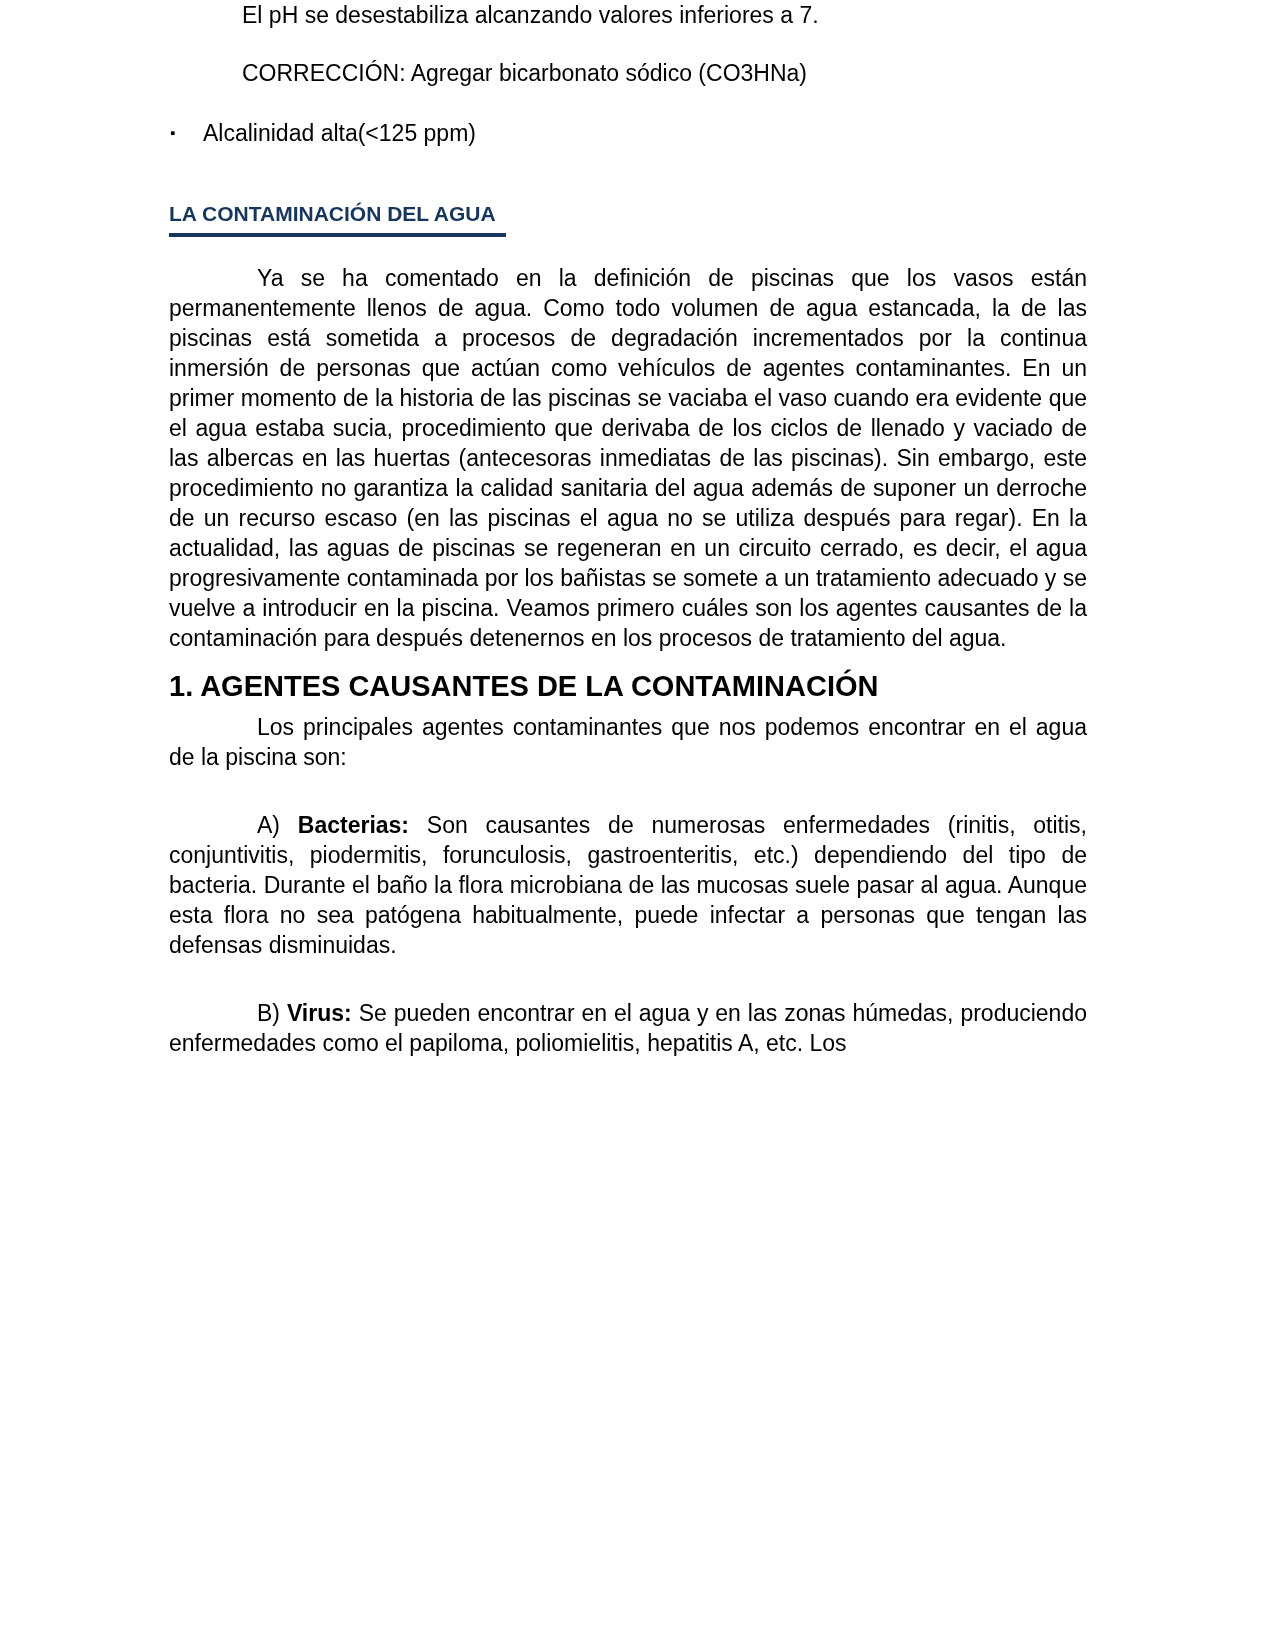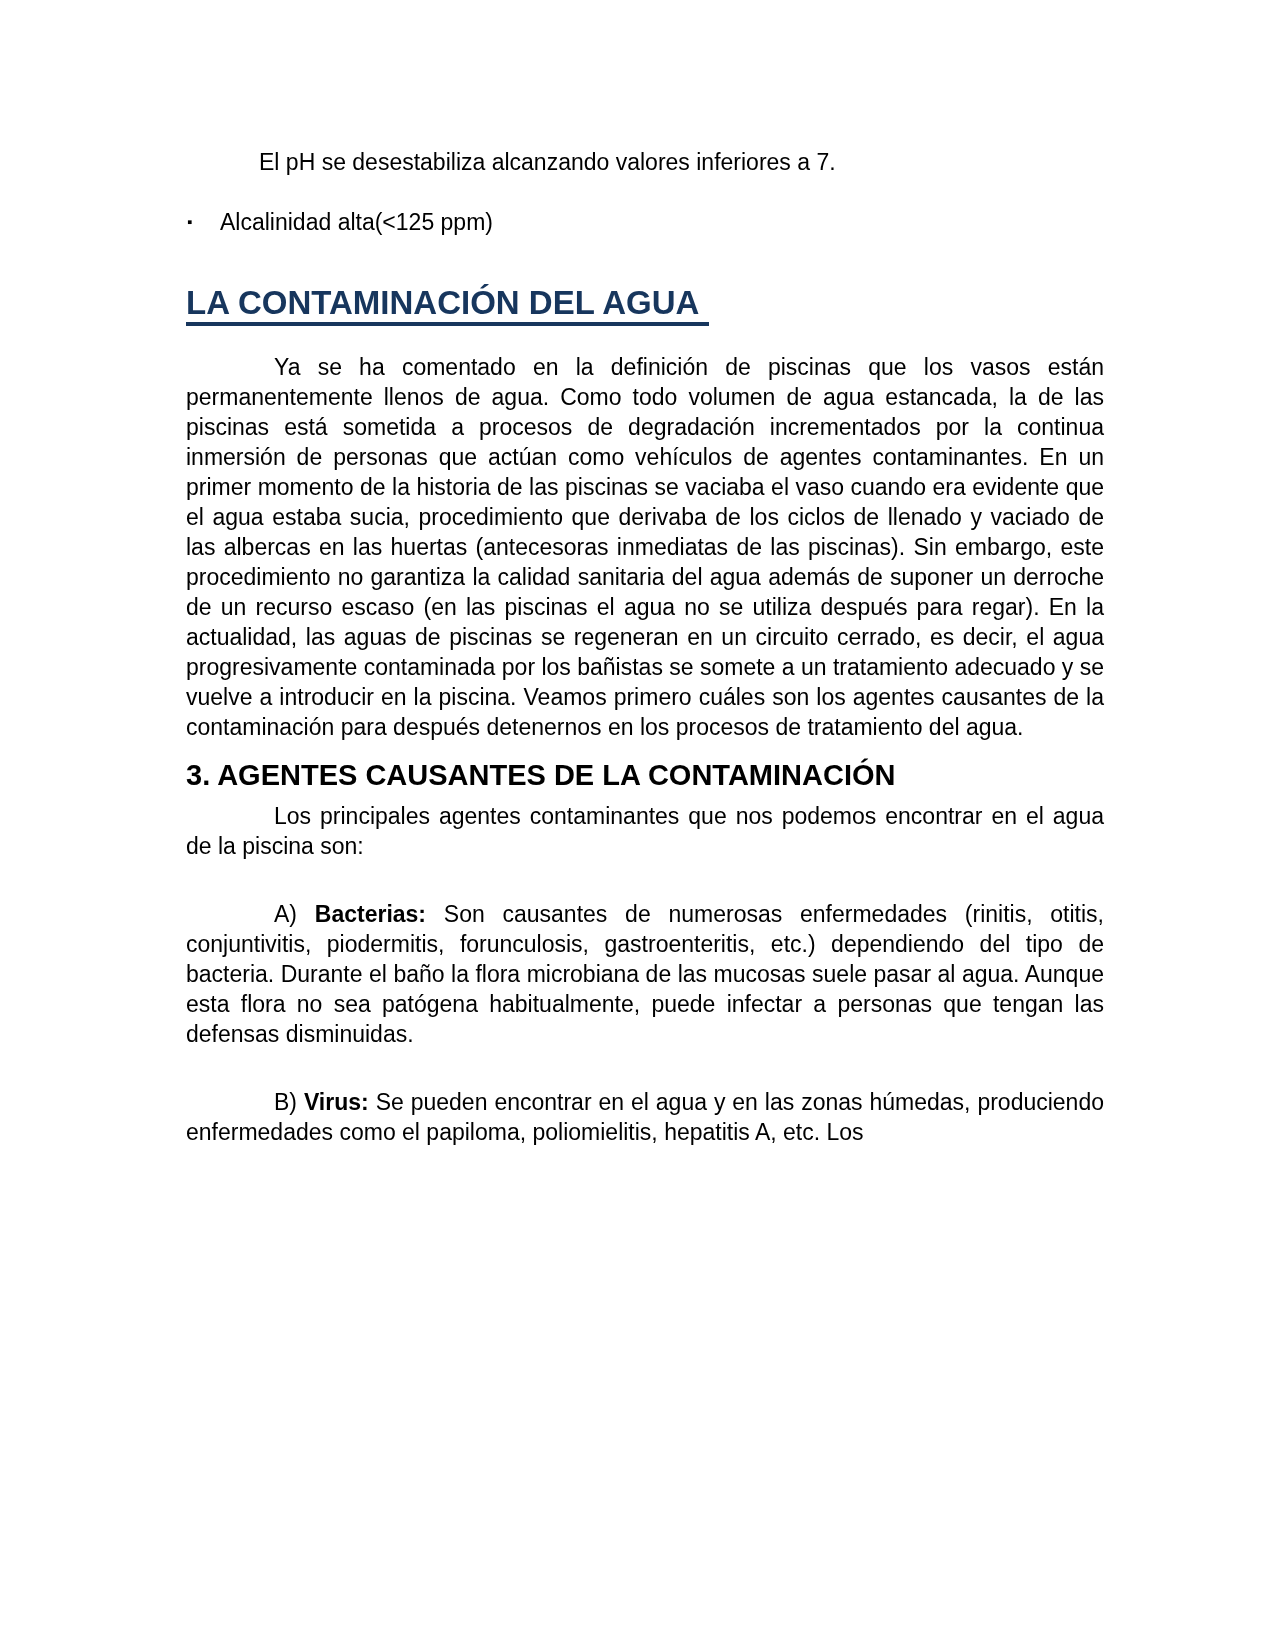--- a/index.html
+++ b/index.html
@@ -14,24 +14,23 @@
     margin: 0 auto;
     background: #ffffff;
     color: #000000;
     font-family: "Liberation Sans", "DejaVu Sans", sans-serif;
     font-size: 23px;
     line-height: 30px;
     overflow: hidden;
   }
   .content {
     position: absolute;
-    left: 186px;
+    left: 169px;
     width: 918px;
     top: 0;
-    padding-top: 147px;
   }
   p, h1, h2, .block {
     margin: 0;
     padding: 0;
   }
   
   .tabbed {
     margin-left: 73px;
     text-align: left;
   }
@@ -51,21 +50,21 @@
   }
   .bullet-glyph {
     position: absolute;
     left: 1px;
     top: 0;
     font-size: 15px;
     line-height: 30px;
   }
   
   h1.doc-heading {
-    font-size: 33px;
+    font-size: 21px;
     line-height: 36px;
     font-weight: bold;
     color: #17365d;
   }
   h1.doc-heading .underlined {
     display: inline-block;
     border-bottom: 4px solid #17365d;
     padding-right: 10px;
     padding-bottom: 1px;
   }
@@ -86,35 +85,36 @@
   b { font-weight: bold; }
 </style>
 </head>
 <body>
 
 <div class="page">
   <div class="content">
 
     <p class="tabbed">El pH se desestabiliza alcanzando valores inferiores a 7.</p>
 
+    <p class="tabbed mt-28">CORRECCIÓN: Agregar bicarbonato sódico (CO3HNa)</p>
 
     <div class="bullet-item mt-30">
       <span class="bullet-glyph">▪</span>
       <span>Alcalinidad alta(&lt;125 ppm)</span>
     </div>
 
 
 
     <h1 class="doc-heading mt-48">
       <span class="underlined">LA CONTAMINACIÓN DEL AGUA</span>
     </h1>
 
     <p class="body-par mt-26">Ya se ha comentado en la definición de piscinas que los vasos están permanentemente llenos de agua. Como todo volumen de agua estancada, la de las piscinas está sometida a procesos de degradación incrementados por la continua inmersión de personas que actúan como vehículos de agentes contaminantes. En un primer momento de la historia de las piscinas se vaciaba el vaso cuando era evidente que el agua estaba sucia, procedimiento que derivaba de los ciclos de llenado y vaciado de las albercas en las huertas (antecesoras inmediatas de las piscinas). Sin embargo, este procedimiento no garantiza la calidad sanitaria del agua además de suponer un derroche de un recurso escaso (en las piscinas el agua no se utiliza después para regar). En la actualidad, las aguas de piscinas se regeneran en un circuito cerrado, es decir, el agua progresivamente contaminada por los bañistas se somete a un tratamiento adecuado y se vuelve a introducir en la piscina. Veamos primero cuáles son los agentes causantes de la contaminación para después detenernos en los procesos de tratamiento del agua.</p>
 
-    <h2 class="doc-subheading mt-15">3. AGENTES CAUSANTES DE LA CONTAMINACIÓN</h2>
+    <h2 class="doc-subheading mt-15">1. AGENTES CAUSANTES DE LA CONTAMINACIÓN</h2>
 
     <p class="body-par mt-19">Los principales agentes contaminantes que nos podemos encontrar en el agua de la piscina son:</p>
 
     <p class="body-par mt-25">
       <span>A) </span><b>Bacterias:</b><span> Son causantes de numerosas enfermedades (rinitis, otitis, conjuntivitis, piodermitis, forunculosis, gastroenteritis, etc.) dependiendo del tipo de bacteria. Durante el baño la flora microbiana de las mucosas suele pasar al agua. Aunque esta flora no sea patógena habitualmente, puede infectar a personas que tengan las defensas disminuidas.</span>
     </p>
 
 
     <p class="body-par mt-25">
       <span>B) </span><b>Virus:</b><span> Se pueden encontrar en el agua y en las zonas húmedas, produciendo enfermedades como el papiloma, poliomielitis, hepatitis A, etc. Los</span>

